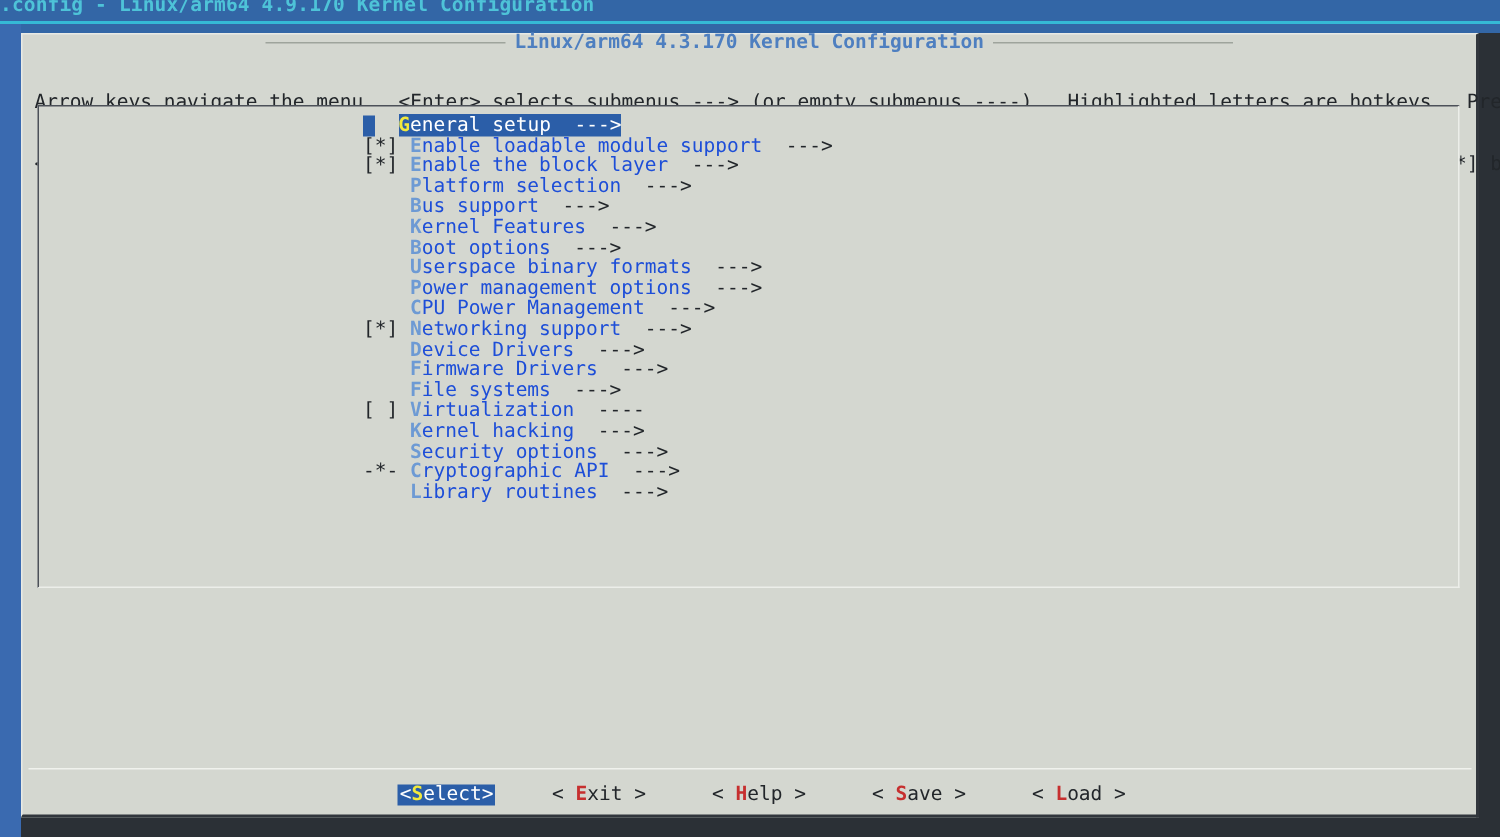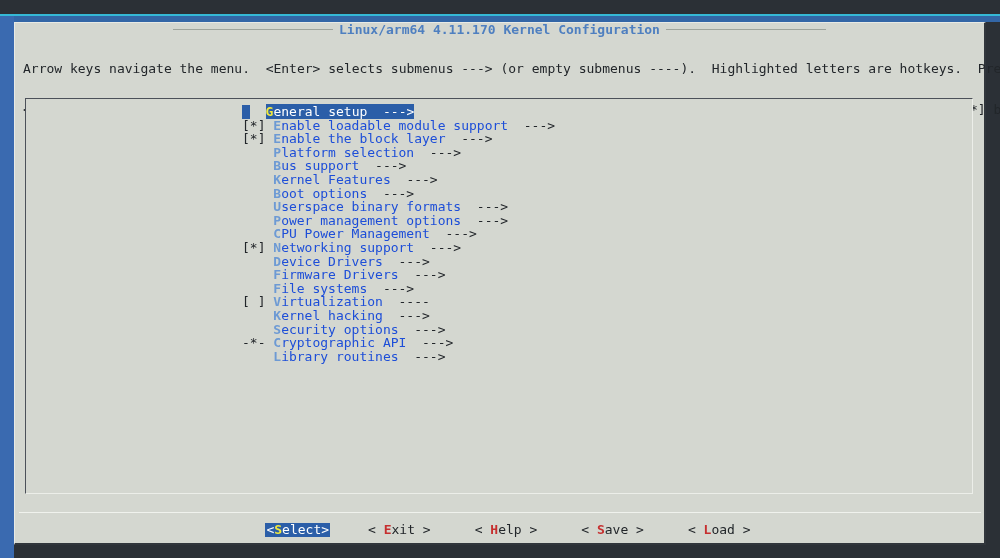--- a/index.html
+++ b/index.html
@@ -115,23 +115,23 @@
     color: #22262a;
     white-space: pre;
     font-size: 13px;
     line-height: 13.6px;
   }
 
   
   #menubox {
     position: absolute;
     left: 10px;
-    top: 75px;
+    top: 47px;
     width: 948px;
-    height: 396px;
+    height: 322px;
     box-sizing: border-box;
     background: #d4d7d0;
     border-top: 1px solid #4c5159;
     border-left: 1px solid #4c5159;
     border-right: 1px solid #eceee9;
     border-bottom: 1px solid #eceee9;
   }
   #menulist {
     position: absolute;
     left: 216px;
@@ -198,28 +198,31 @@
     margin: 0 16px;
     padding: 0 1px;
   }
   .btn.active .bhk { color: #f2e93d; font-weight: bold; }
 </style>
 </head>
 <body>
 
 <div id="screen">
 
+  <div id="titlebar">
+    <div id="titlebar-text">.config - Linux/arm64 4.9.170 Kernel Configuration</div>
+  </div>
   <div id="titlebar-accent"></div>
   <div id="title-underfill"></div>
   <div id="left-strip"></div>
 
   <div id="dialog">
 
     <div id="dialog-title">
-      <span class="rule"></span><span class="ttext">Linux/arm64 4.11.170 Kernel Configuration</span><span class="rule"></span>
+      <span class="rule"></span><span class="ttext">Linux/arm64 4.3.170 Kernel Configuration</span><span class="rule"></span>
     </div>
 
     <div id="helptext">
       <div>Arrow keys navigate the menu.  &lt;Enter&gt; selects submenus ---&gt; (or empty submenus ----).  Highlighted letters are hotkeys.  Pressing</div>
       <div>&lt;Y&gt; includes, &lt;N&gt; excludes, &lt;M&gt; modularizes features.  Press &lt;Esc&gt;&lt;Esc&gt; to exit, &lt;?&gt; for Help, &lt;/&gt; for Search.  Legend: [*] built-in</div>
       <div>[ ] excluded  &lt;M&gt; module  &lt; &gt; module capable</div>
     </div>
 
     <div id="menubox">
       <div id="menulist"><div class="row sel"><span class="cursor"> </span><span>  </span><span class="selbg"><span class="hk">G</span><span class="txt">eneral setup  </span><span class="arrow">---&gt;</span></span></div><div class="row"><span class="flag">[*] </span><span class="hk">E</span><span class="txt">nable loadable module support  </span><span class="arrow">---&gt;</span></div><div class="row"><span class="flag">[*] </span><span class="hk">E</span><span class="txt">nable the block layer  </span><span class="arrow">---&gt;</span></div><div class="row"><span class="flag">    </span><span class="hk">P</span><span class="txt">latform selection  </span><span class="arrow">---&gt;</span></div><div class="row"><span class="flag">    </span><span class="hk">B</span><span class="txt">us support  </span><span class="arrow">---&gt;</span></div><div class="row"><span class="flag">    </span><span class="hk">K</span><span class="txt">ernel Features  </span><span class="arrow">---&gt;</span></div><div class="row"><span class="flag">    </span><span class="hk">B</span><span class="txt">oot options  </span><span class="arrow">---&gt;</span></div><div class="row"><span class="flag">    </span><span class="hk">U</span><span class="txt">serspace binary formats  </span><span class="arrow">---&gt;</span></div><div class="row"><span class="flag">    </span><span class="hk">P</span><span class="txt">ower management options  </span><span class="arrow">---&gt;</span></div><div class="row"><span class="flag">    </span><span class="hk">C</span><span class="txt">PU Power Management  </span><span class="arrow">---&gt;</span></div><div class="row"><span class="flag">[*] </span><span class="hk">N</span><span class="txt">etworking support  </span><span class="arrow">---&gt;</span></div><div class="row"><span class="flag">    </span><span class="hk">D</span><span class="txt">evice Drivers  </span><span class="arrow">---&gt;</span></div><div class="row"><span class="flag">    </span><span class="hk">F</span><span class="txt">irmware Drivers  </span><span class="arrow">---&gt;</span></div><div class="row"><span class="flag">    </span><span class="hk">F</span><span class="txt">ile systems  </span><span class="arrow">---&gt;</span></div><div class="row"><span class="flag">[ ] </span><span class="hk">V</span><span class="txt">irtualization  </span><span class="arrow">----</span></div><div class="row"><span class="flag">    </span><span class="hk">K</span><span class="txt">ernel hacking  </span><span class="arrow">---&gt;</span></div><div class="row"><span class="flag">    </span><span class="hk">S</span><span class="txt">ecurity options  </span><span class="arrow">---&gt;</span></div><div class="row"><span class="flag">-*- </span><span class="hk">C</span><span class="txt">ryptographic API  </span><span class="arrow">---&gt;</span></div><div class="row"><span class="flag">    </span><span class="hk">L</span><span class="txt">ibrary routines  </span><span class="arrow">---&gt;</span></div></div>

